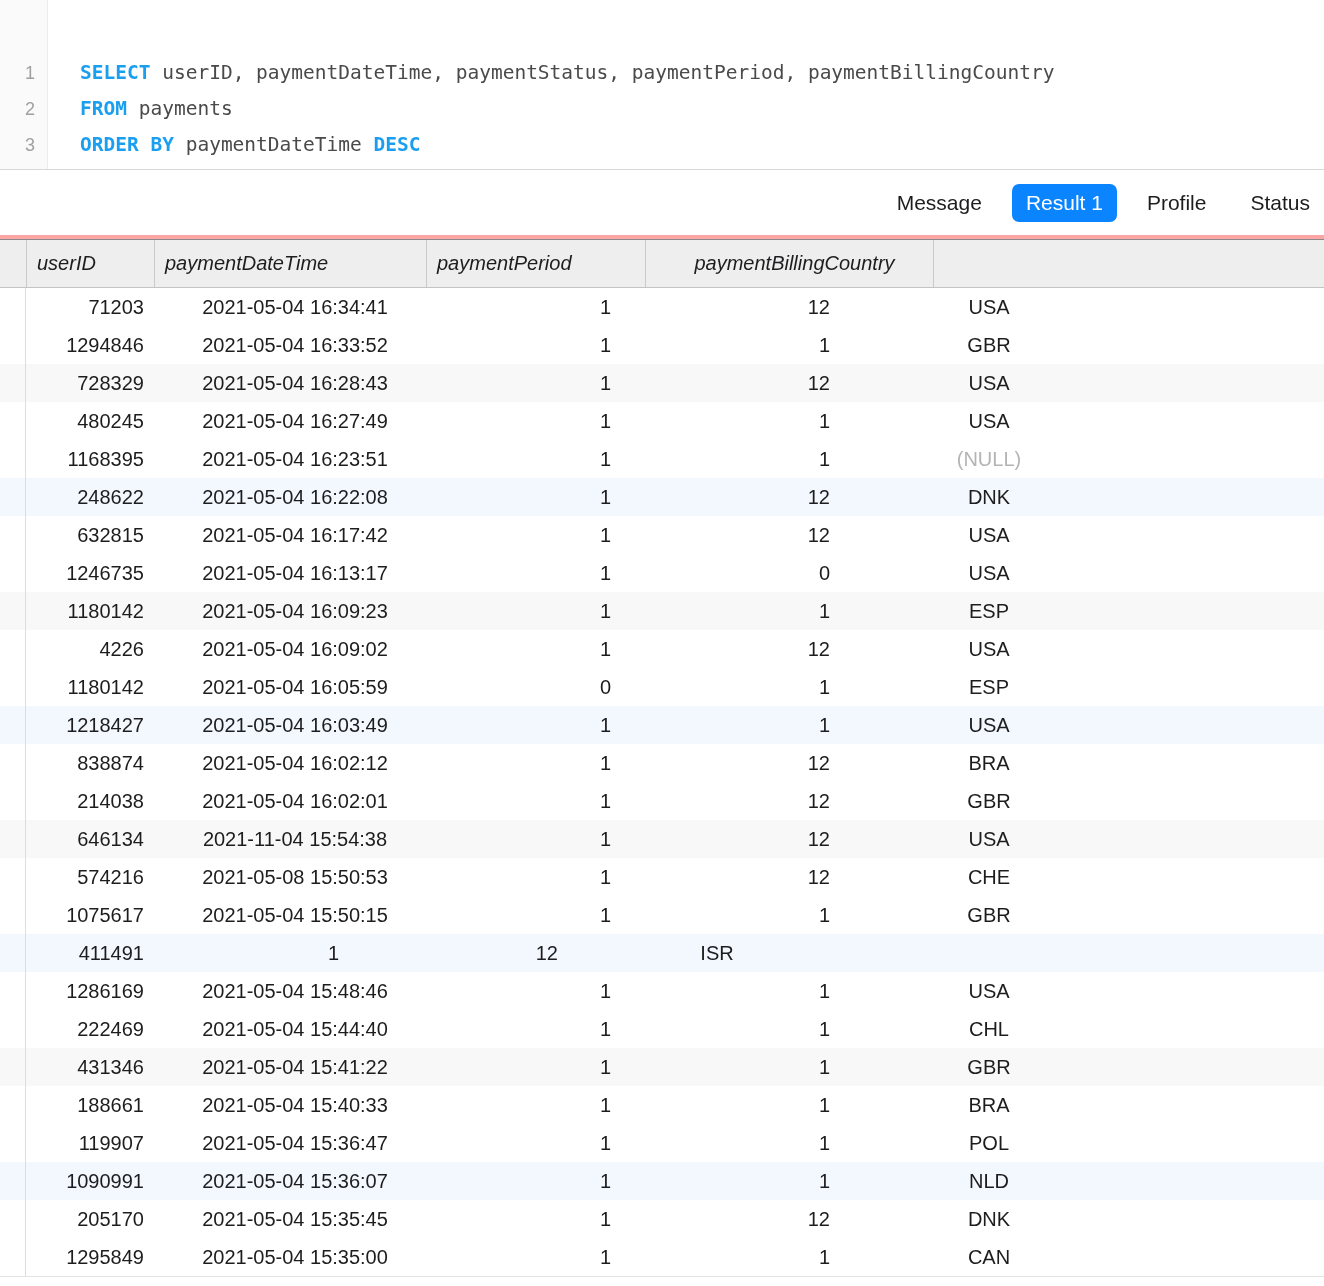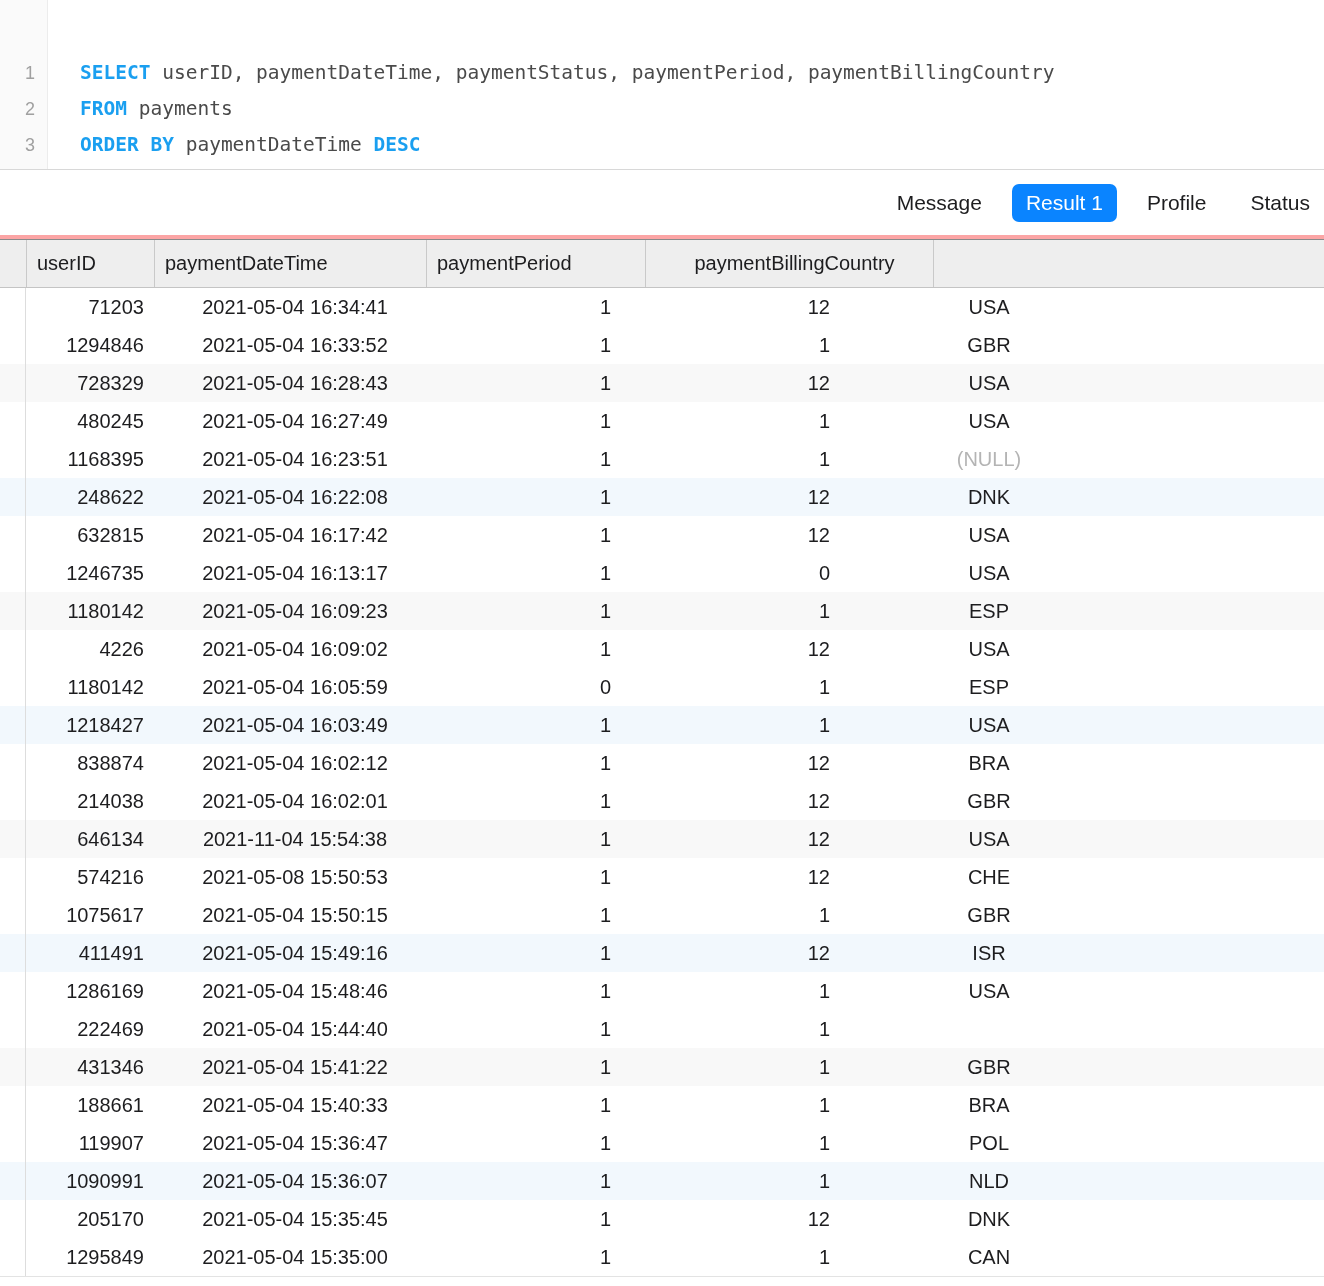--- a/index.html
+++ b/index.html
@@ -91,20 +91,21 @@
     border-bottom: 1px solid #c4c4c4;
   }
   .grid-head .cell {
     font-size: 20px;
     color: #1d1d1f;
     line-height: 47px;
     padding-left: 10px;
     border-left: 1px solid #c9c9c9;
     overflow: hidden;
     white-space: nowrap;
+    font-style: italic;
   }
   .grid-head .cell.gut { border-left: none; }
 
   .grid-body { background: #ffffff; }
 
   .row {
     display: flex;
     height: 38px;
     background: #ffffff;
   }
@@ -319,41 +320,41 @@
         <div class="cell c-uid num-al">1075617</div>
         <div class="cell c-dt txt-al">2021-05-04 15:50:15</div>
         <div class="cell c-st num-al">1</div>
         <div class="cell c-pp num-al">1</div>
         <div class="cell c-bc txt-al">GBR</div>
         <div class="cell c-end"></div>
       </div>
       <div class="row stripe-blue">
         <div class="cell gut c-gut"></div>
         <div class="cell c-uid num-al">411491</div>
-        <div class="cell c-dt txt-al">2021-05-04 15:49:16</div>
         <div class="cell c-st num-al">1</div>
         <div class="cell c-pp num-al">12</div>
         <div class="cell c-bc txt-al">ISR</div>
         <div class="cell c-end"></div>
       </div>
       <div class="row">
         <div class="cell gut c-gut"></div>
         <div class="cell c-uid num-al">1286169</div>
         <div class="cell c-dt txt-al">2021-05-04 15:48:46</div>
         <div class="cell c-st num-al">1</div>
         <div class="cell c-pp num-al">1</div>
         <div class="cell c-bc txt-al">USA</div>
         <div class="cell c-end"></div>
       </div>
       <div class="row">
         <div class="cell gut c-gut"></div>
         <div class="cell c-uid num-al">222469</div>
         <div class="cell c-dt txt-al">2021-05-04 15:44:40</div>
         <div class="cell c-st num-al">1</div>
         <div class="cell c-pp num-al">1</div>
+        <div class="cell c-bc txt-al">CHL</div>
         <div class="cell c-end"></div>
       </div>
       <div class="row stripe-gray">
         <div class="cell gut c-gut"></div>
         <div class="cell c-uid num-al">431346</div>
         <div class="cell c-dt txt-al">2021-05-04 15:41:22</div>
         <div class="cell c-st num-al">1</div>
         <div class="cell c-pp num-al">1</div>
         <div class="cell c-bc txt-al">GBR</div>
         <div class="cell c-end"></div>

